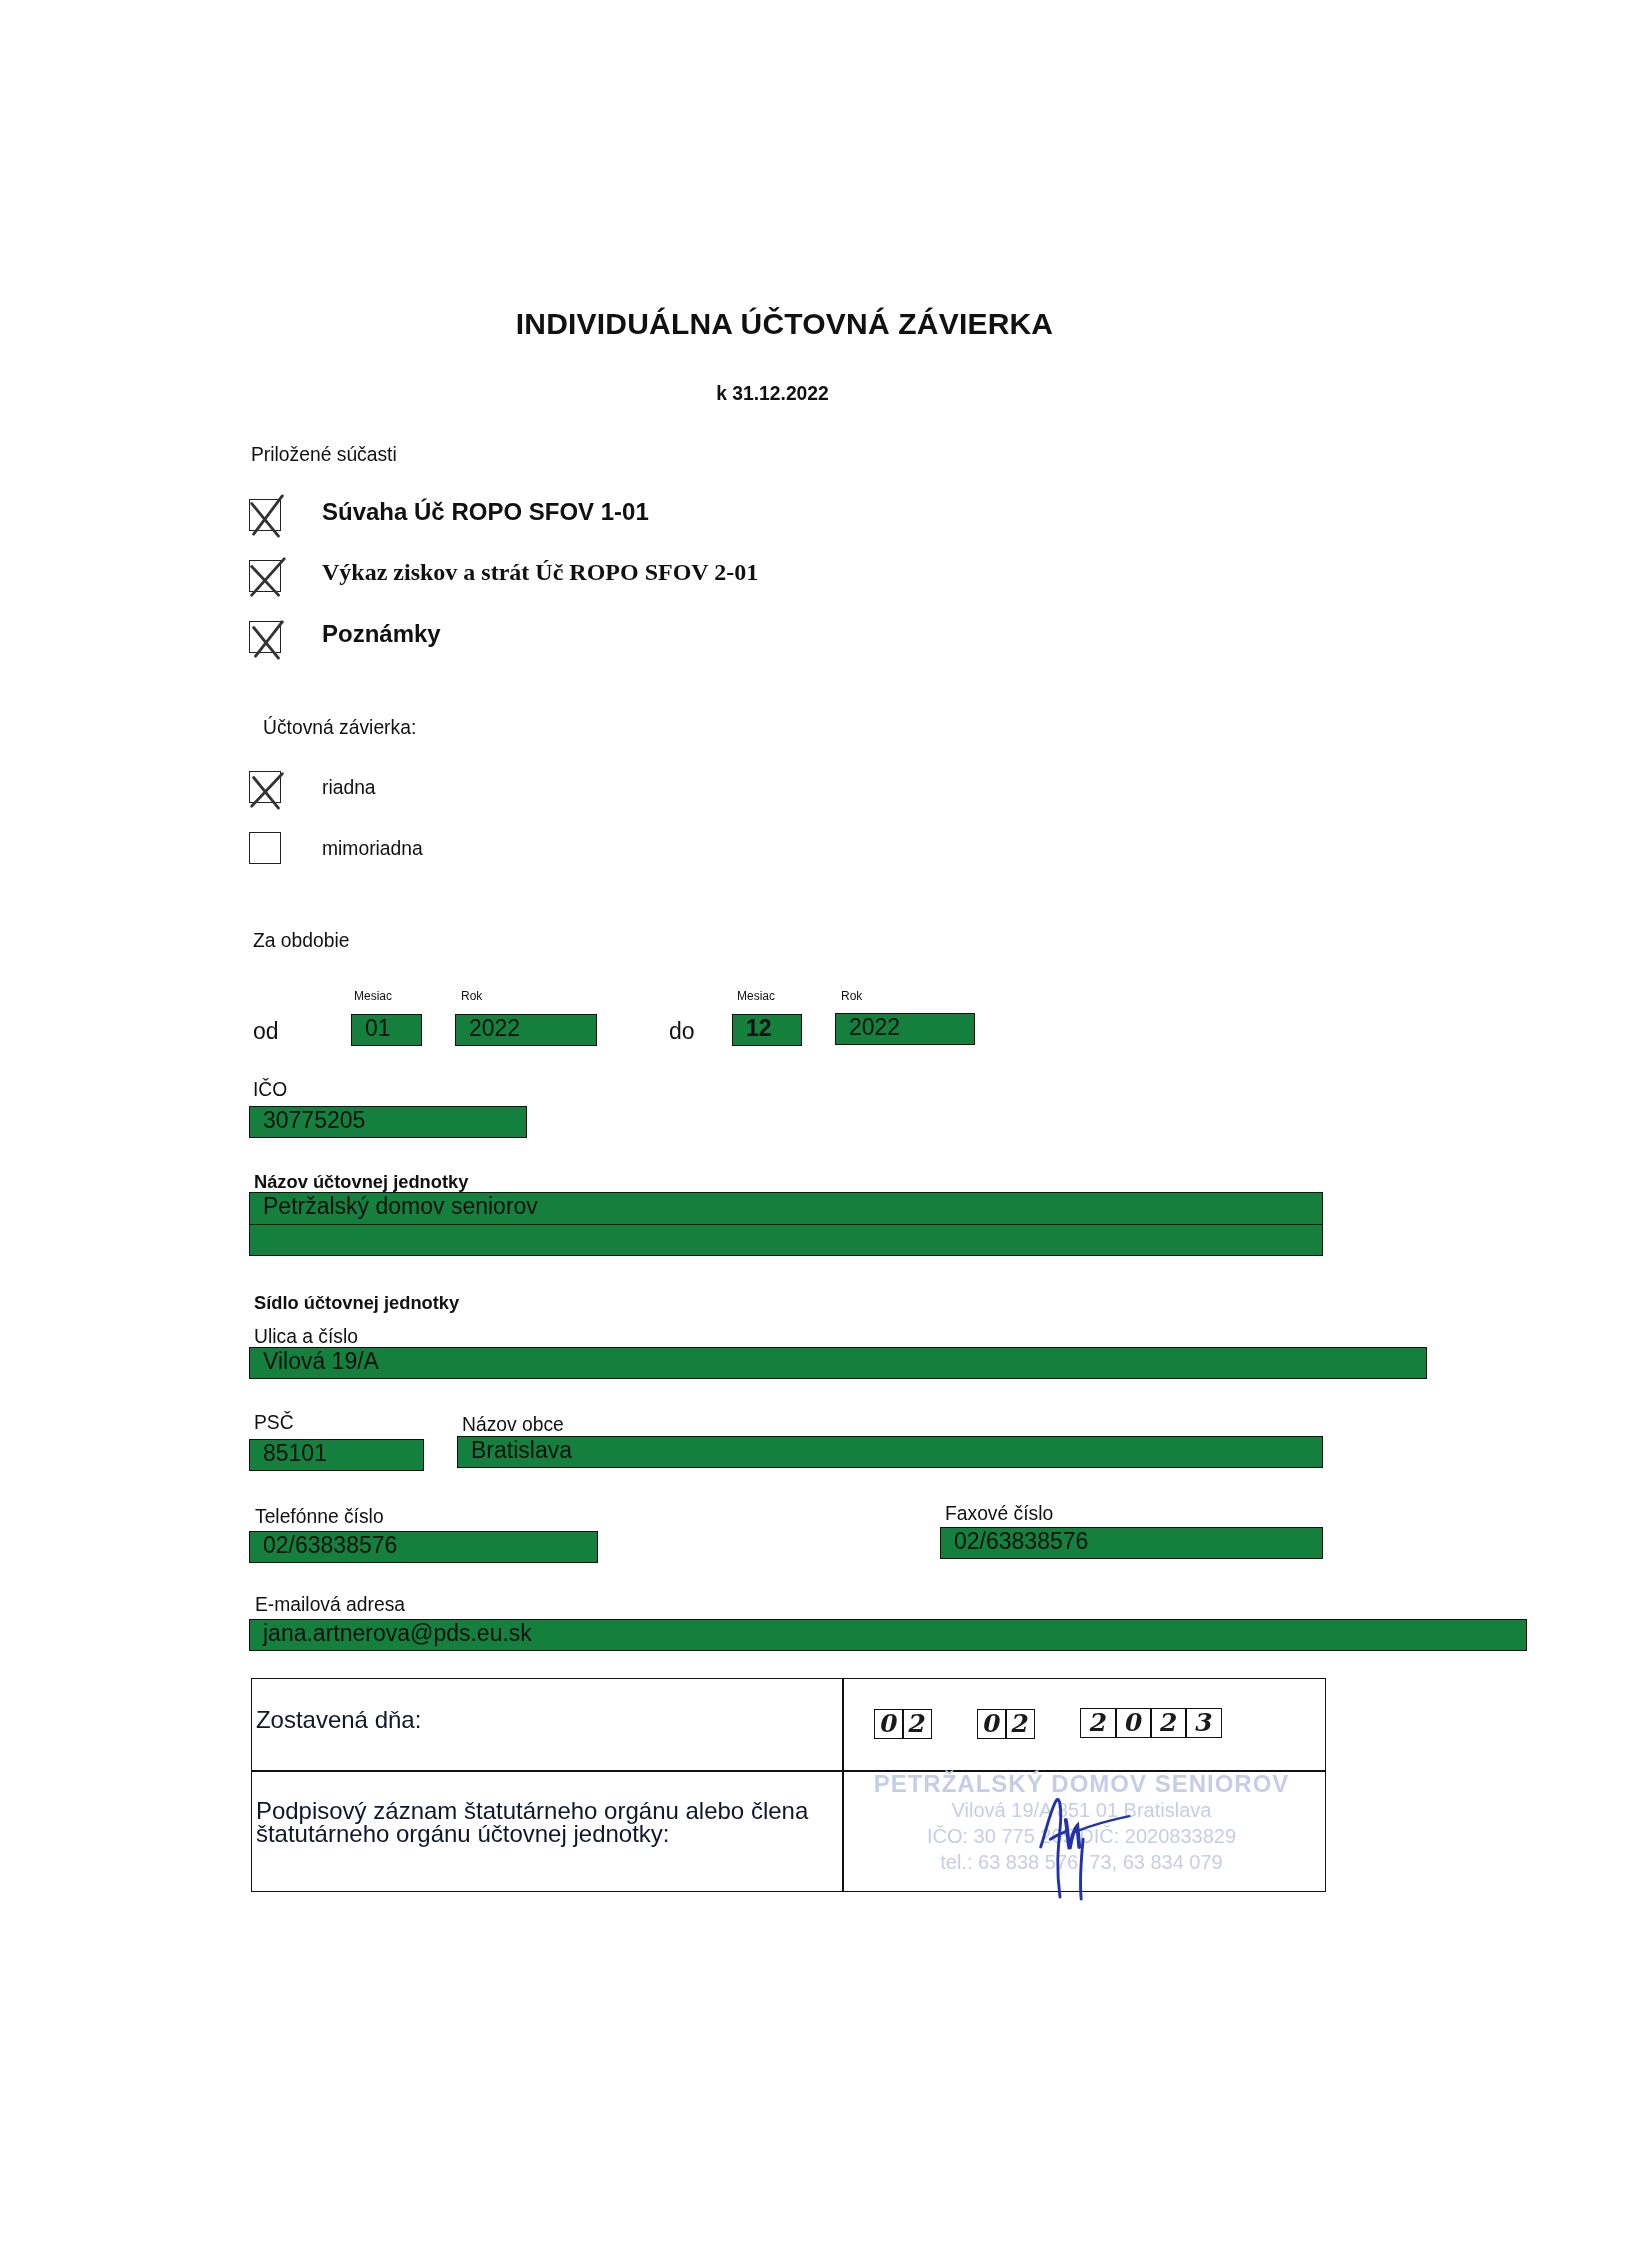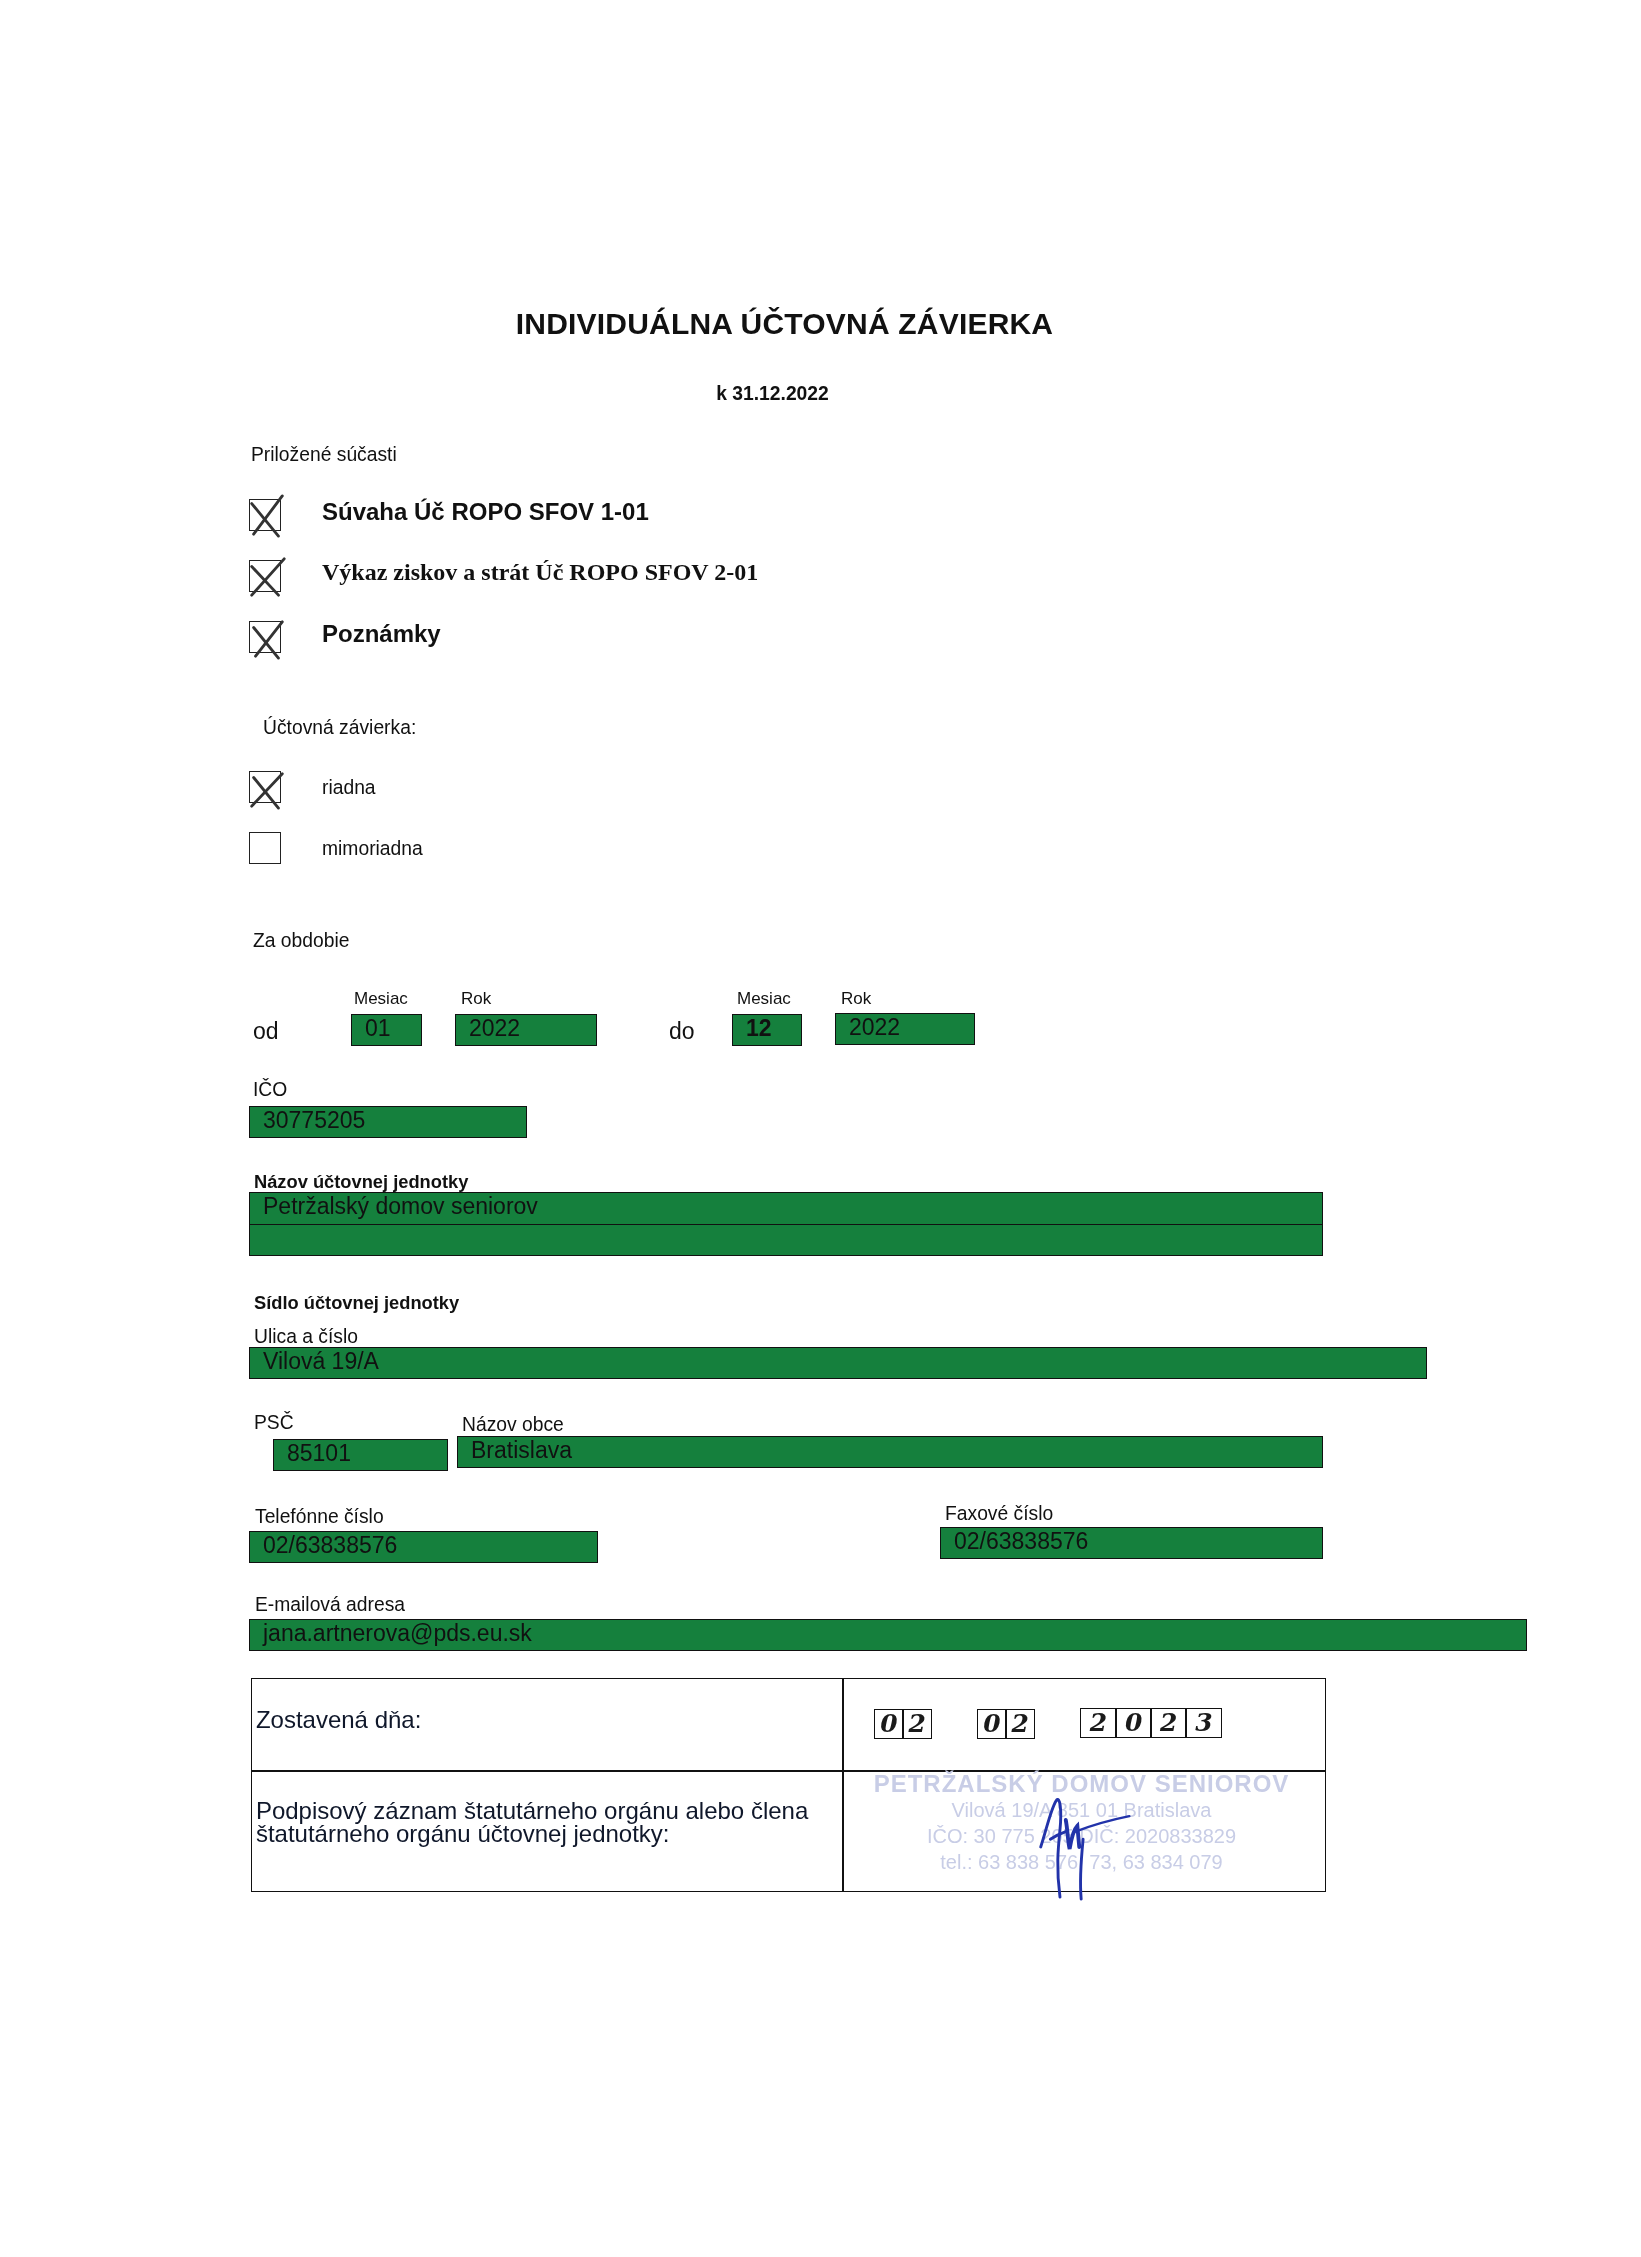--- a/index.html
+++ b/index.html
@@ -5,21 +5,21 @@
   html, body { margin:0; padding:0; background:#ffffff; }
   body { width:1641px; height:2257px; position:relative; overflow:hidden; font-family:"Liberation Sans", sans-serif; color:#111; }
   .abs { position:absolute; }
   .title { left:0; width:1569px; top:307px; text-align:center; font-size:30px; font-weight:bold; letter-spacing:0.2px; }
   .subtitle { left:0; width:1545px; top:383px; text-align:center; font-size:19.3px; font-weight:bold; }
   .section-label { font-size:19.3px; }
   .cb { width:32px; height:32px; border:1.9px solid #222; box-sizing:border-box; background:#fff; }
   .cb svg { position:absolute; left:-3.9px; top:-7.7px; width:42px; height:48px; overflow:visible; }
   .cb-label-lg { font-size:24px; font-weight:bold; }
   .cb-label-sm { font-size:19.3px; }
-  .small-label { font-size:17px; }
+  .small-label { font-size:12px; }
   .field-label { font-size:19.3px; font-weight:normal; }
   .field-label.bold { font-weight:bold; }
   .box { border:1.9px solid #111; box-sizing:border-box; background:#15803d; font-size:23px; line-height:27px; padding-left:13px; white-space:nowrap; overflow:hidden; }
   .od-do { font-size:23px; }
   .table { left:251px; top:1678px; width:1075px; height:214px; border:1.9px solid #111; box-sizing:border-box; }
   .table .vline { left:590px; top:0; width:1.9px; height:100%; background:#111; }
   .table .hline { left:0; top:91px; width:100%; height:1.9px; background:#111; }
   .tcell-label { font-size:24px; line-height:23px; color:#0f172a; }
   .date-group { display:flex; }
   .date-cell { width:30px; height:30px; border:1.9px solid #111; box-sizing:border-box; margin-left:-1.9px; position:relative; font-family:"DejaVu Serif", serif; font-style:italic; font-size:25px; font-weight:bold; color:#1a1a1a; text-align:center; line-height:27px; }
@@ -92,21 +92,21 @@
 
 <div class="abs field-label bold" style="left:254px; top:1171px; font-size:18.3px;">Názov účtovnej jednotky</div>
 <div class="abs box" style="left:249px; top:1192px; width:1074px; height:33px; border-bottom:1px solid #111;">Petržalský domov seniorov</div>
 <div class="abs box" style="left:249px; top:1224px; width:1074px; height:32px;"></div>
 
 <div class="abs field-label bold" style="left:254px; top:1292px; font-size:18.3px;">Sídlo účtovnej jednotky</div>
 <div class="abs field-label" style="left:254px; top:1326px;">Ulica a číslo</div>
 <div class="abs box" style="left:249px; top:1347px; width:1178px; height:32px;">Vilová 19/A</div>
 
 <div class="abs field-label" style="left:254px; top:1412px;">PSČ</div>
-<div class="abs box" style="left:249px; top:1439px; width:175px; height:32px;margin-left:24px;">85101</div>
+<div class="abs box" style="left:249px; top:1439px; width:175px; height:32px;">85101</div>
 <div class="abs field-label" style="left:462px; top:1414px;">Názov obce</div>
 <div class="abs box" style="left:457px; top:1436px; width:866px; height:32px;">Bratislava</div>
 
 <div class="abs field-label" style="left:255px; top:1506px;">Telefónne číslo</div>
 <div class="abs box" style="left:249px; top:1531px; width:349px; height:32px;">02/63838576</div>
 <div class="abs field-label" style="left:945px; top:1503px;">Faxové číslo</div>
 <div class="abs box" style="left:940px; top:1527px; width:383px; height:32px;">02/63838576</div>
 
 <div class="abs field-label" style="left:255px; top:1594px;">E-mailová adresa</div>
 <div class="abs box" style="left:249px; top:1619px; width:1278px; height:32px;">jana.artnerova@pds.eu.sk</div>

